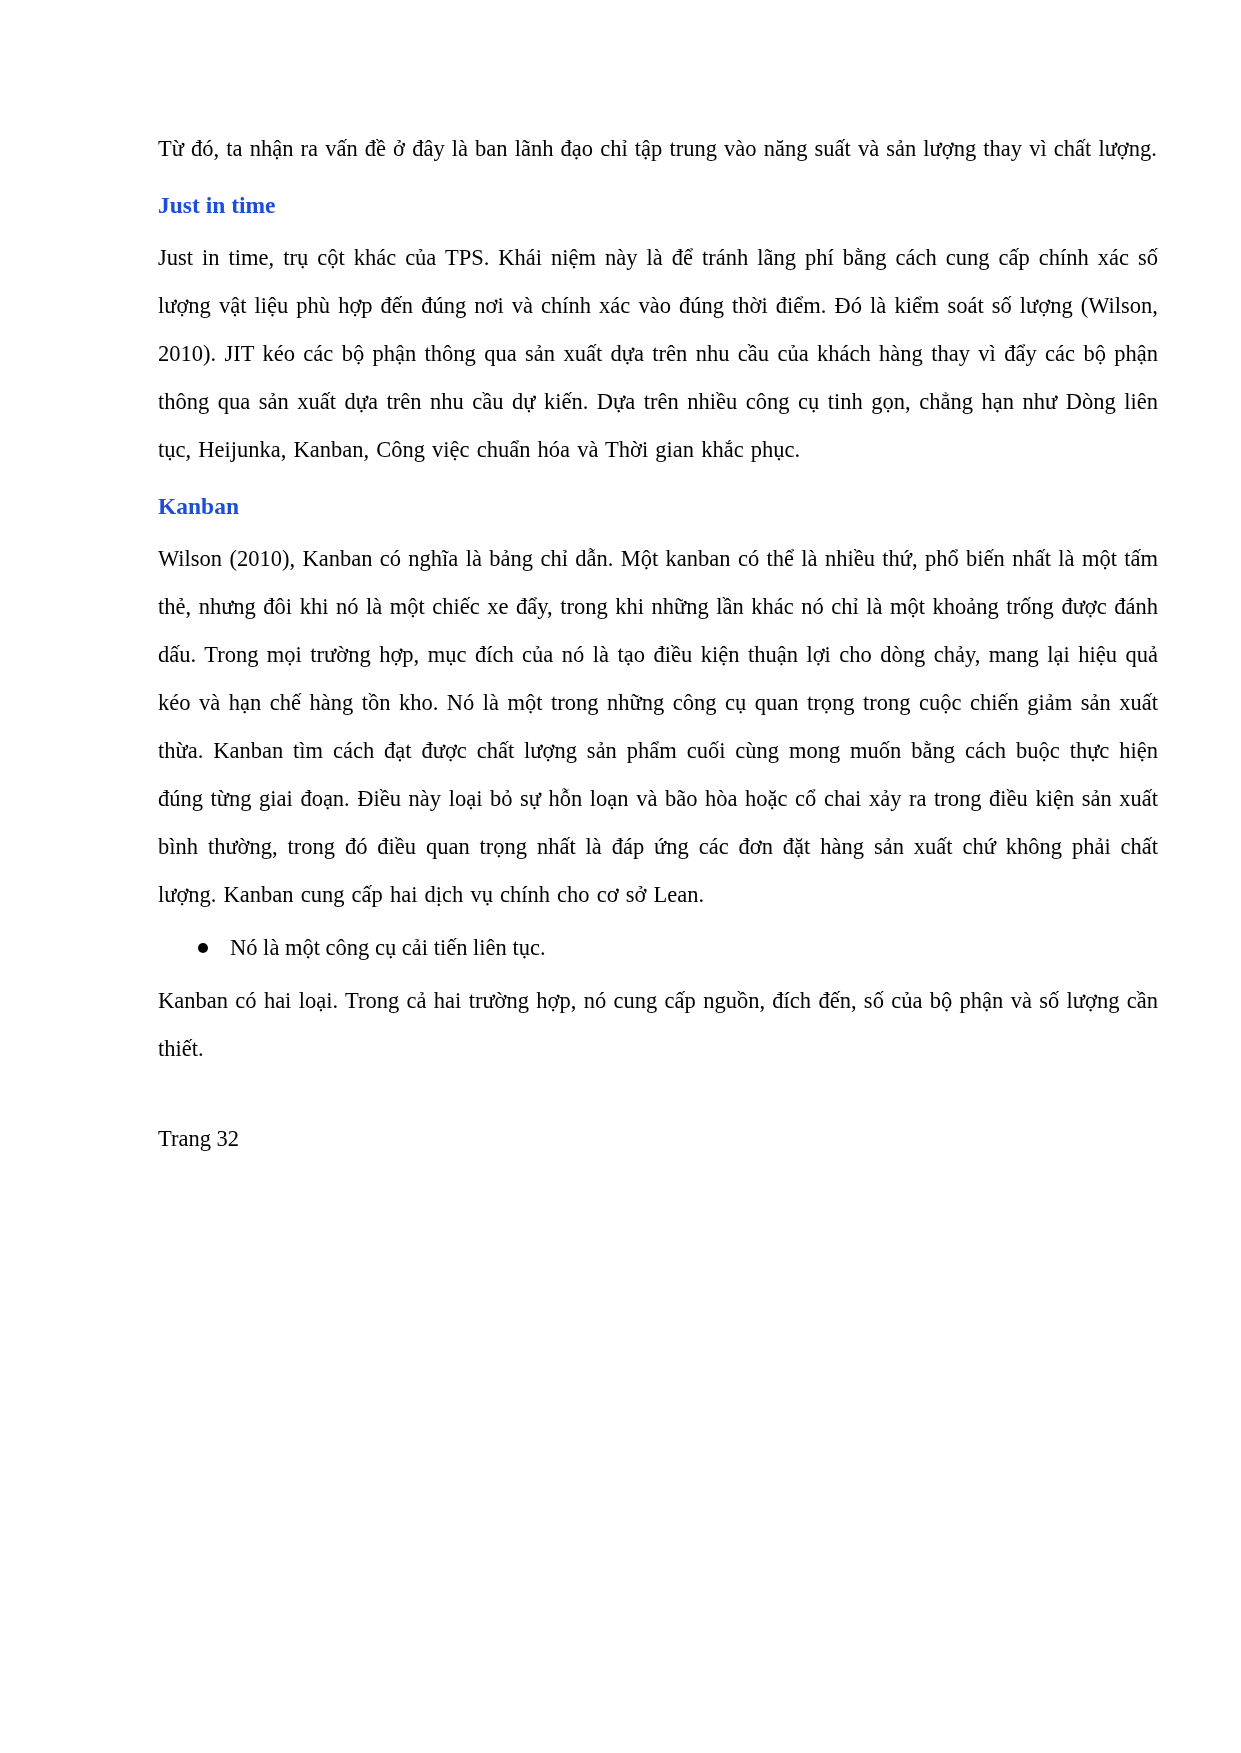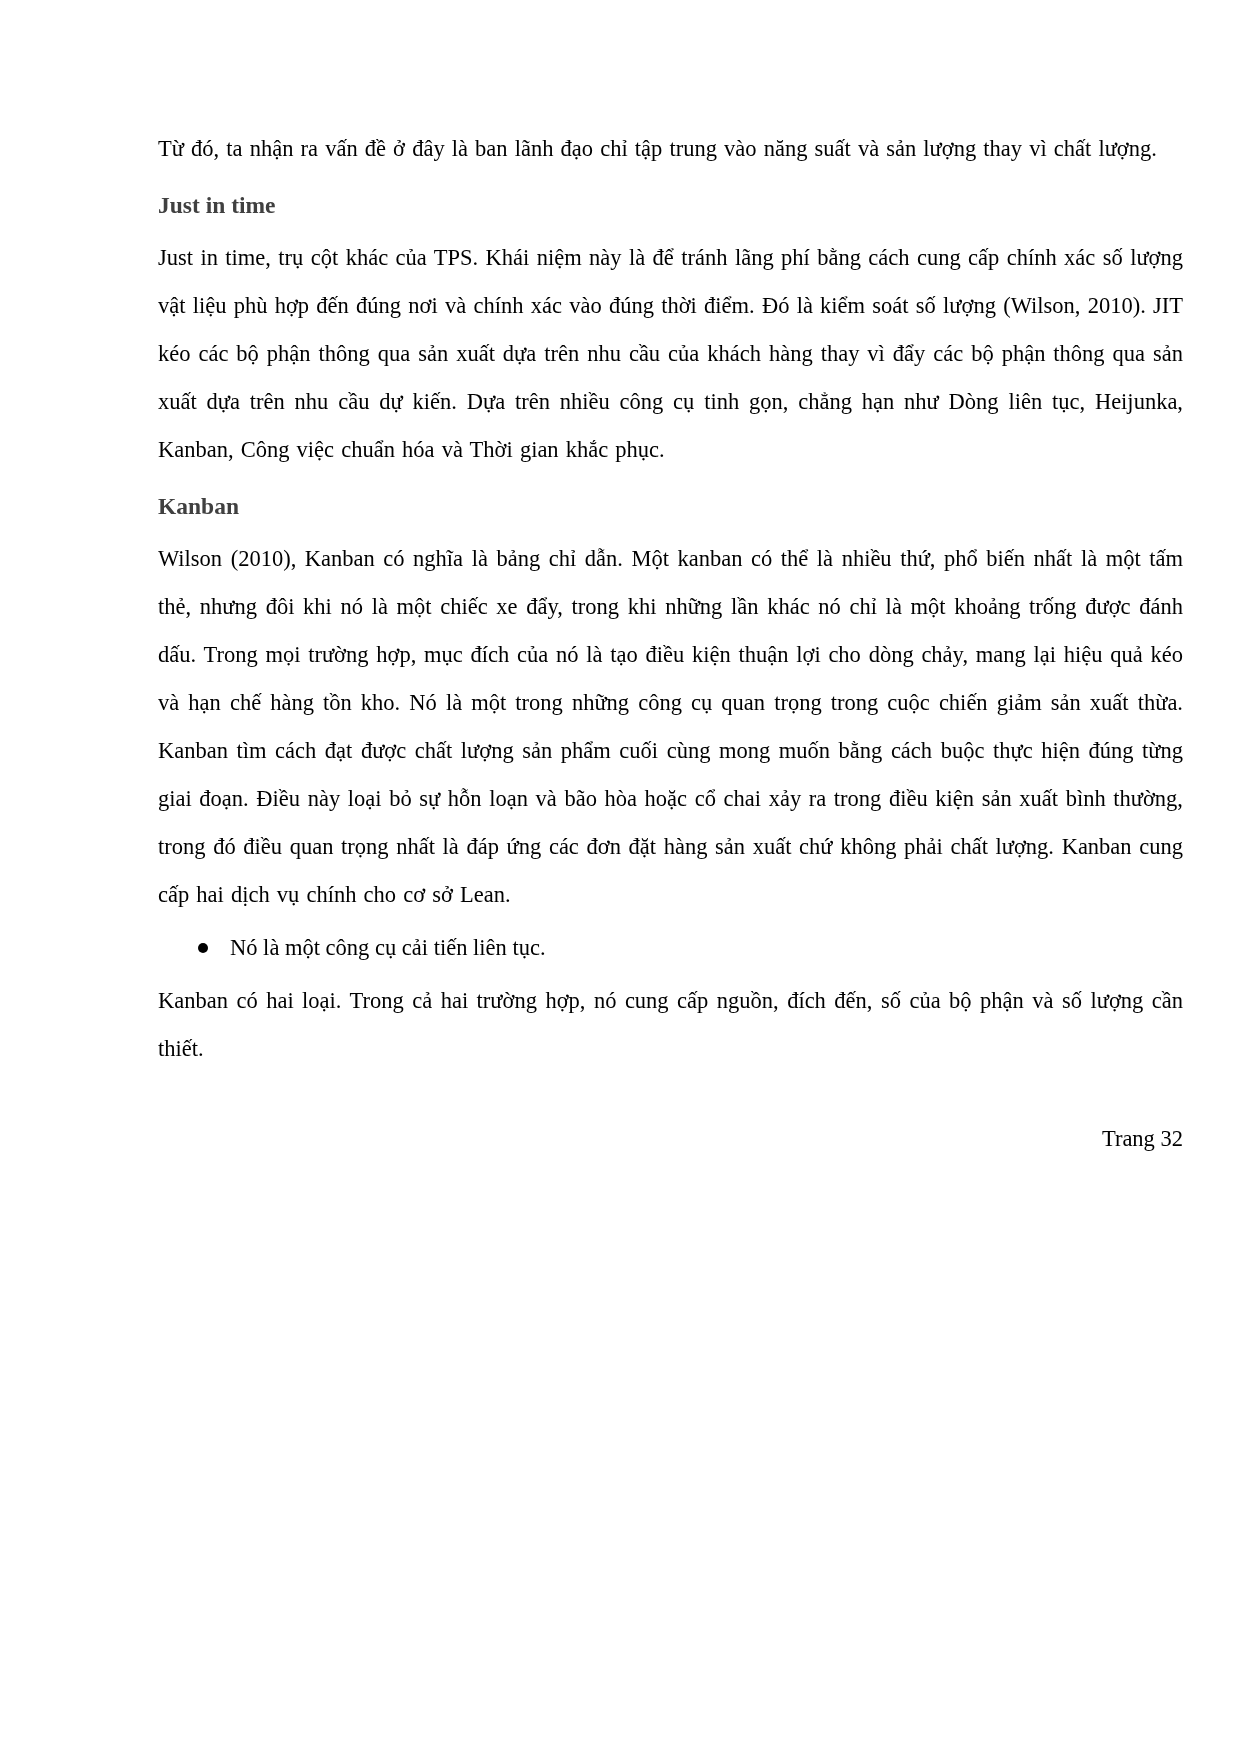--- a/index.html
+++ b/index.html
@@ -6,36 +6,36 @@
     margin: 0;
     padding: 0;
     background: #ffffff;
   }
   .page {
     position: relative;
     width: 1241px;
     height: 1527px;
     background: #ffffff;
     box-sizing: border-box;
-    padding: 120px 58px 0 158px;
+    padding: 120px 83px 0 158px;
     font-family: "Liberation Serif", "DejaVu Serif", serif;
     font-size: 22.5px;
     line-height: 48px;
     color: #000000;
     overflow: hidden;
   }
   .para {
     margin: 5px 0;
     text-align: justify;
     word-spacing: 1.5px;
   }
   .heading {
     font-size: 23.5px;
     font-weight: bold;
-    color: #404040;
+    color: #1d4ed8;
     line-height: 48px;
     margin: 8px 0 4px 0;
   }
   ul.bullets {
     list-style: none;
     margin: 4px 0;
     padding: 0;
   }
   ul.bullets li {
     position: relative;
@@ -47,21 +47,21 @@
     position: absolute;
     left: 40px;
     top: 19px;
     width: 10px;
     height: 10px;
     border-radius: 50%;
     background: #000000;
   }
   .footer {
     margin-top: 42px;
-    text-align: right;
+    text-align: left;
     line-height: 48px;
   }
 </style>
 </head>
 <body>
 
 <div class="page">
 
   <p class="para">Từ đó, ta nhận ra vấn đề ở đây là ban lãnh đạo chỉ tập trung vào năng suất và sản lượng thay vì chất lượng.</p>
 

